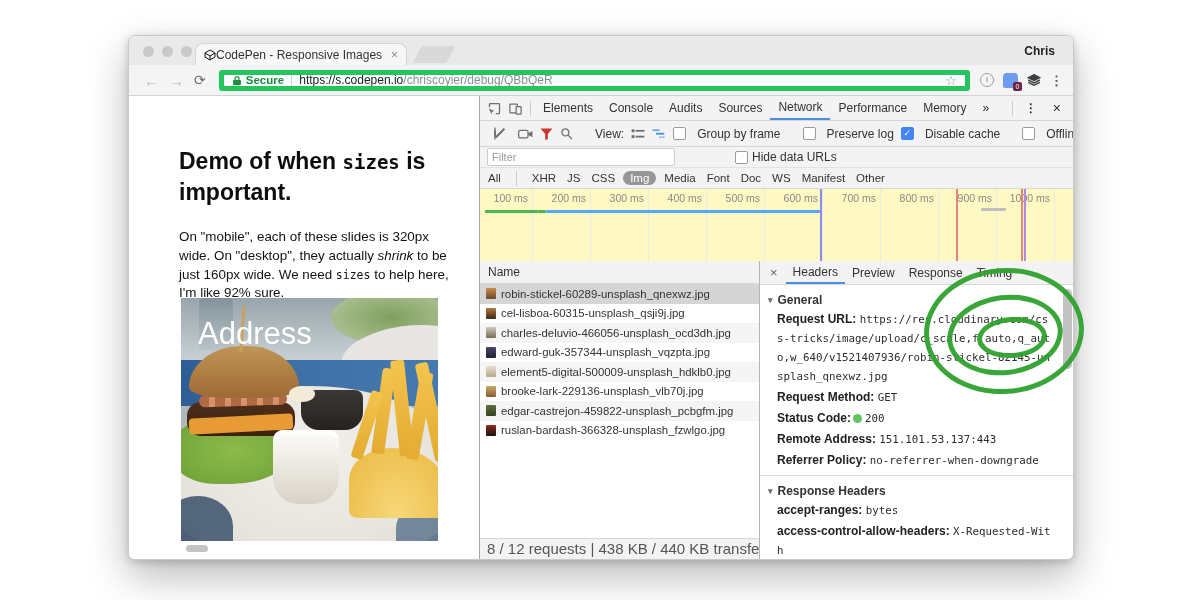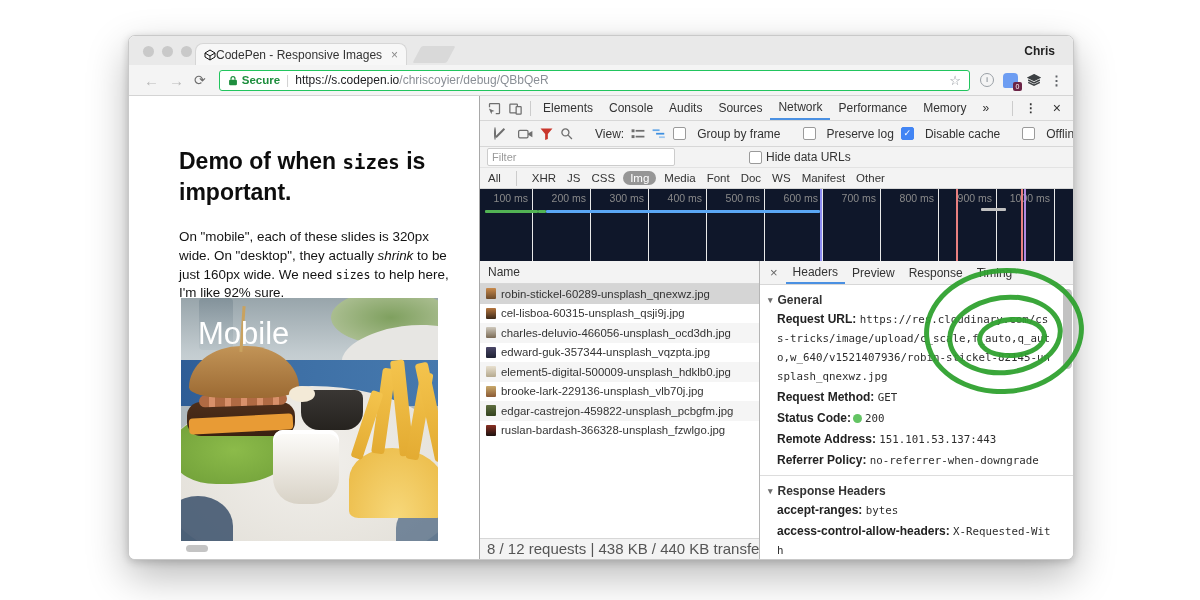--- a/index.html
+++ b/index.html
@@ -23,21 +23,21 @@
   .tab-x{font-size:12px;color:#8a8a8a;margin-left:4px;}
   .newtab{position:absolute;left:288px;top:10px;width:34px;height:17px;background:#d9d9d9;
     transform:skewX(-28deg);border-radius:2px;}
   .user-name{position:absolute;right:18px;top:8px;font-size:12px;color:#222;font-weight:600;}
 
   
   .omnirow{position:absolute;left:0;top:29px;right:0;height:31px;background:#f4f4f4;
     border-bottom:1px solid #d4d4d4;display:flex;align-items:center;padding:0 10px;box-sizing:border-box;}
   .navbtn{font-size:15px;color:#b9b9b9;margin:0 5px;line-height:1;}
   .navbtn.dark{color:#6e6e6e;font-size:14px;}
-  .urlbar{flex:1;height:21px;background:#fff;border:1px solid #22c55e;border-radius:3px;
+  .urlbar{flex:1;height:21px;background:#fff;border:5px solid #22c55e;border-radius:3px;
     margin:0 8px;display:flex;align-items:center;padding:0 8px;box-sizing:border-box;overflow:hidden;}
   .secure{color:#1e8e3e;font-size:11.5px;font-weight:600;margin:0 4px;}
   .urldiv{color:#d0d0d0;margin:0 6px 0 2px;font-size:12px;}
   .url-origin{color:#202124;font-size:12px;}
   .url-path{color:#8a8f96;font-size:12px;}
   .star{margin-left:auto;color:#8a8f96;font-size:13px;}
   .chromeicons{display:flex;align-items:center;gap:9px;margin-left:2px;}
   .info-ic{width:12px;height:12px;border:1.4px solid #9aa0a6;border-radius:50%;
     color:#9aa0a6;font-size:8px;text-align:center;line-height:12px;font-weight:700;}
   .ghost{width:15px;height:15px;background:#6d9df2;border-radius:4px 4px 2px 2px;position:relative;}
@@ -89,28 +89,28 @@
 
   .net-toolbar{height:26px;border-bottom:1px solid #d7d7d7;padding:0 7px;gap:7px;}
   .recdot{width:10px;height:10px;border-radius:50%;background:#d64541;}
   .clear-ic{width:11px;height:11px;border:1.6px solid #6e6e6e;border-radius:50%;position:relative;}
   .clear-ic::after{content:"";position:absolute;left:-1px;top:4.2px;width:12px;height:1.6px;background:#6e6e6e;transform:rotate(-45deg);}
   .cb{width:11px;height:11px;border:1px solid #9a9a9a;border-radius:2px;background:#fff;margin-right:4px;flex:none;}
   .cb.on{background:#4285f4;border-color:#4285f4;color:#fff;font-size:9px;line-height:11px;text-align:center;}
   .cb.on::after{content:"✓";}
   .lbl{white-space:nowrap;}
 
-  .filter-row{height:21px;border-bottom:1px solid #e3e3e3;padding:0 7px;gap:14px;}
+  .filter-row{height:21px;border-bottom:1px solid #e3e3e3;padding:0 7px;gap:0;}
   .filter-input{width:178px;height:14px;font-size:11px;border:1px solid #ccc;border-radius:2px;
     padding:1px 4px;color:#333;font-family:"Liberation Sans",sans-serif;}
   .filter-input::placeholder{color:#9a9a9a;}
   .type-row{height:21px;border-bottom:1px solid #d7d7d7;padding:0 8px;gap:11px;font-size:11.5px;}
   .pill{background:#969696;color:#fff;border-radius:8px;padding:1px 7px;margin:17px -3px;}
 
-  .timeline{position:relative;height:72px;background:#0f172a;border-bottom:6px solid #a21caf;overflow:hidden;}
+  .timeline{position:relative;height:72px;background:#fef9c3;border-bottom:6px solid #a21caf;overflow:hidden;}
   .gridline{position:absolute;top:0;bottom:0;width:1px;background:#e9e9e9;}
   .ticklbl{position:absolute;top:3px;font-size:10.5px;color:#8a8a8a;transform:translateX(-100%);padding-right:4px;white-space:nowrap;}
   .tl-bar{position:absolute;height:3px;border-radius:1px;}
   .vline{position:absolute;top:0;bottom:0;width:1.5px;}
 
   .main-split{position:absolute;left:0;top:165px;right:0;bottom:0;display:flex;}
   .namecol{width:279px;background:#fff;border-right:1px solid #b5b5b5;display:flex;flex-direction:column;}
   .name-head{height:22px;background:#f3f3f3;border-bottom:1px solid #d7d7d7;line-height:22px;padding-left:8px;font-size:12px;flex:none;}
   .req-list{flex:1;overflow:hidden;}
   .req{height:19.5px;display:flex;align-items:center;padding-left:6px;font-size:11.4px;white-space:nowrap;overflow:hidden;}
@@ -231,21 +231,21 @@
       <div class="ph skewer"></div>
       <div class="ph dipbowl"></div>
       <div class="ph saucewhite"></div>
       <div class="ph frypile"></div>
       <div class="ph fry" style="left:196px;top:70px;width:13px;height:86px;transform:rotate(8deg);"></div>
       <div class="ph fry" style="left:214px;top:62px;width:14px;height:96px;transform:rotate(-6deg);"></div>
       <div class="ph fry" style="left:232px;top:74px;width:13px;height:88px;transform:rotate(10deg);"></div>
       <div class="ph fry" style="left:244px;top:64px;width:13px;height:100px;transform:rotate(-12deg);"></div>
       <div class="ph fry" style="left:180px;top:92px;width:12px;height:70px;transform:rotate(18deg);"></div>
       <div class="ph ramekin"></div>
-      <div class="slide-label">Mobile</div>
+      <div class="slide-label">Address</div>
     </div>
     <div class="scrollpill"></div>
   </div>
 
   <div id="devtools">
 
     <div class="row dt-tabs">
       <span style="margin:0 3px;">
         <svg width="15" height="15" viewBox="0 0 24 24" fill="none" stroke="#6e6e6e" stroke-width="2">
           <path d="M4 10V5a1 1 0 0 1 1-1h14a1 1 0 0 1 1 1v14a1 1 0 0 1-1 1h-5"></path>

